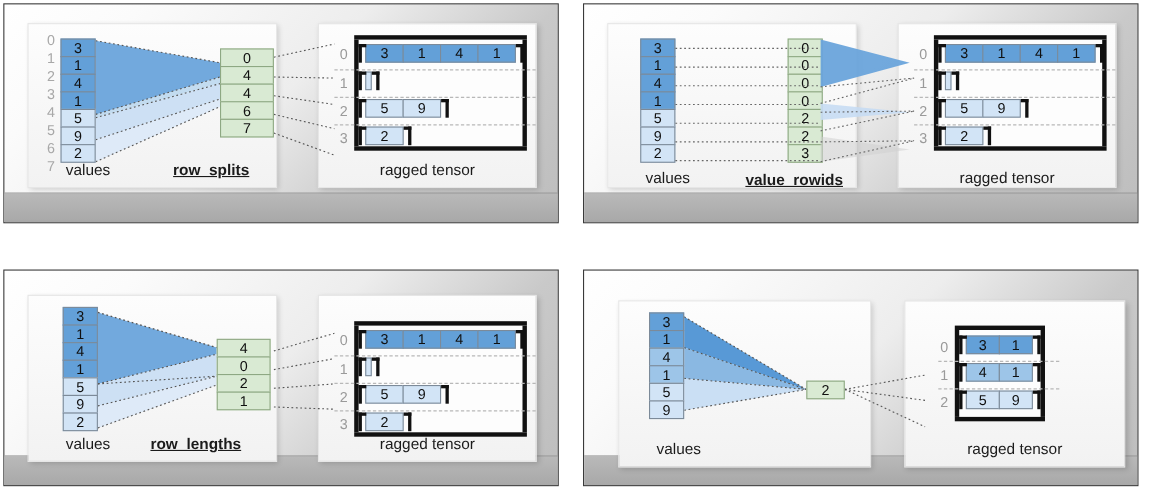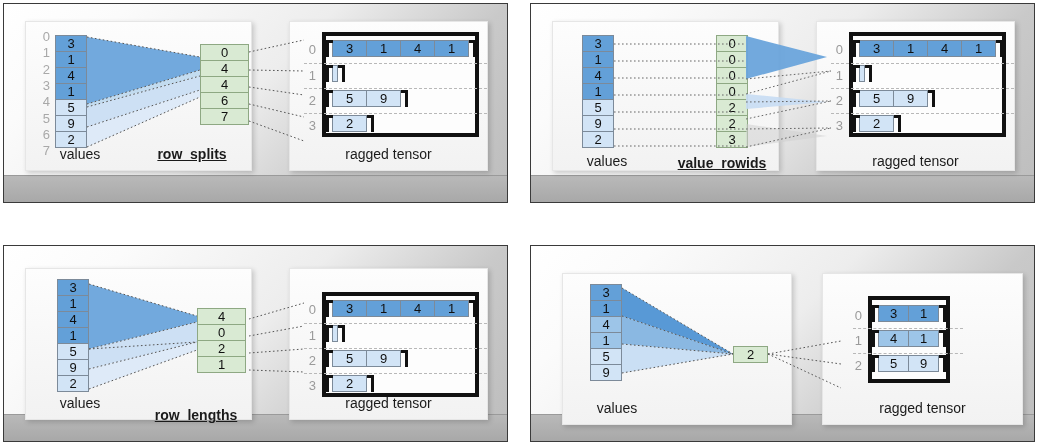--- a/index.html
+++ b/index.html
@@ -344,21 +344,21 @@
     </div>
 
     <div class="vcol" style="left:193px;top:62px;width:49px;">
       <div class="vcell green" style="height:17px;">4</div>
       <div class="vcell green" style="height:17px;">0</div>
       <div class="vcell green" style="height:17px;">2</div>
       <div class="vcell green" style="height:17px;">1</div>
     </div>
 
     <div class="cardlabel" style="left:21px;top:150px;width:110px;">values</div>
-    <div class="cardlabel bold" style="left:128px;top:150px;width:128px;margin-top:12px;">row_lengths</div>
+    <div class="cardlabel bold" style="left:110px;top:150px;width:128px;">row_lengths</div>
     <div class="cardlabel" style="left:285px;top:150px;width:199px;">ragged tensor</div>
 
     <div class="rt" style="left:300px;top:46px;">
       <div class="rt-box" style="left:18px;top:4px;width:157px;height:97px;"></div>
 
       <div class="rt-guide" style="left:0px;top:31px;width:183px;"></div>
       <div class="rt-guide" style="left:0px;top:56px;width:183px;"></div>
       <div class="rt-guide" style="left:0px;top:81px;width:183px;"></div>
 
       <div class="rt-rowidx" style="left:-2px;top:11px;">0</div>

